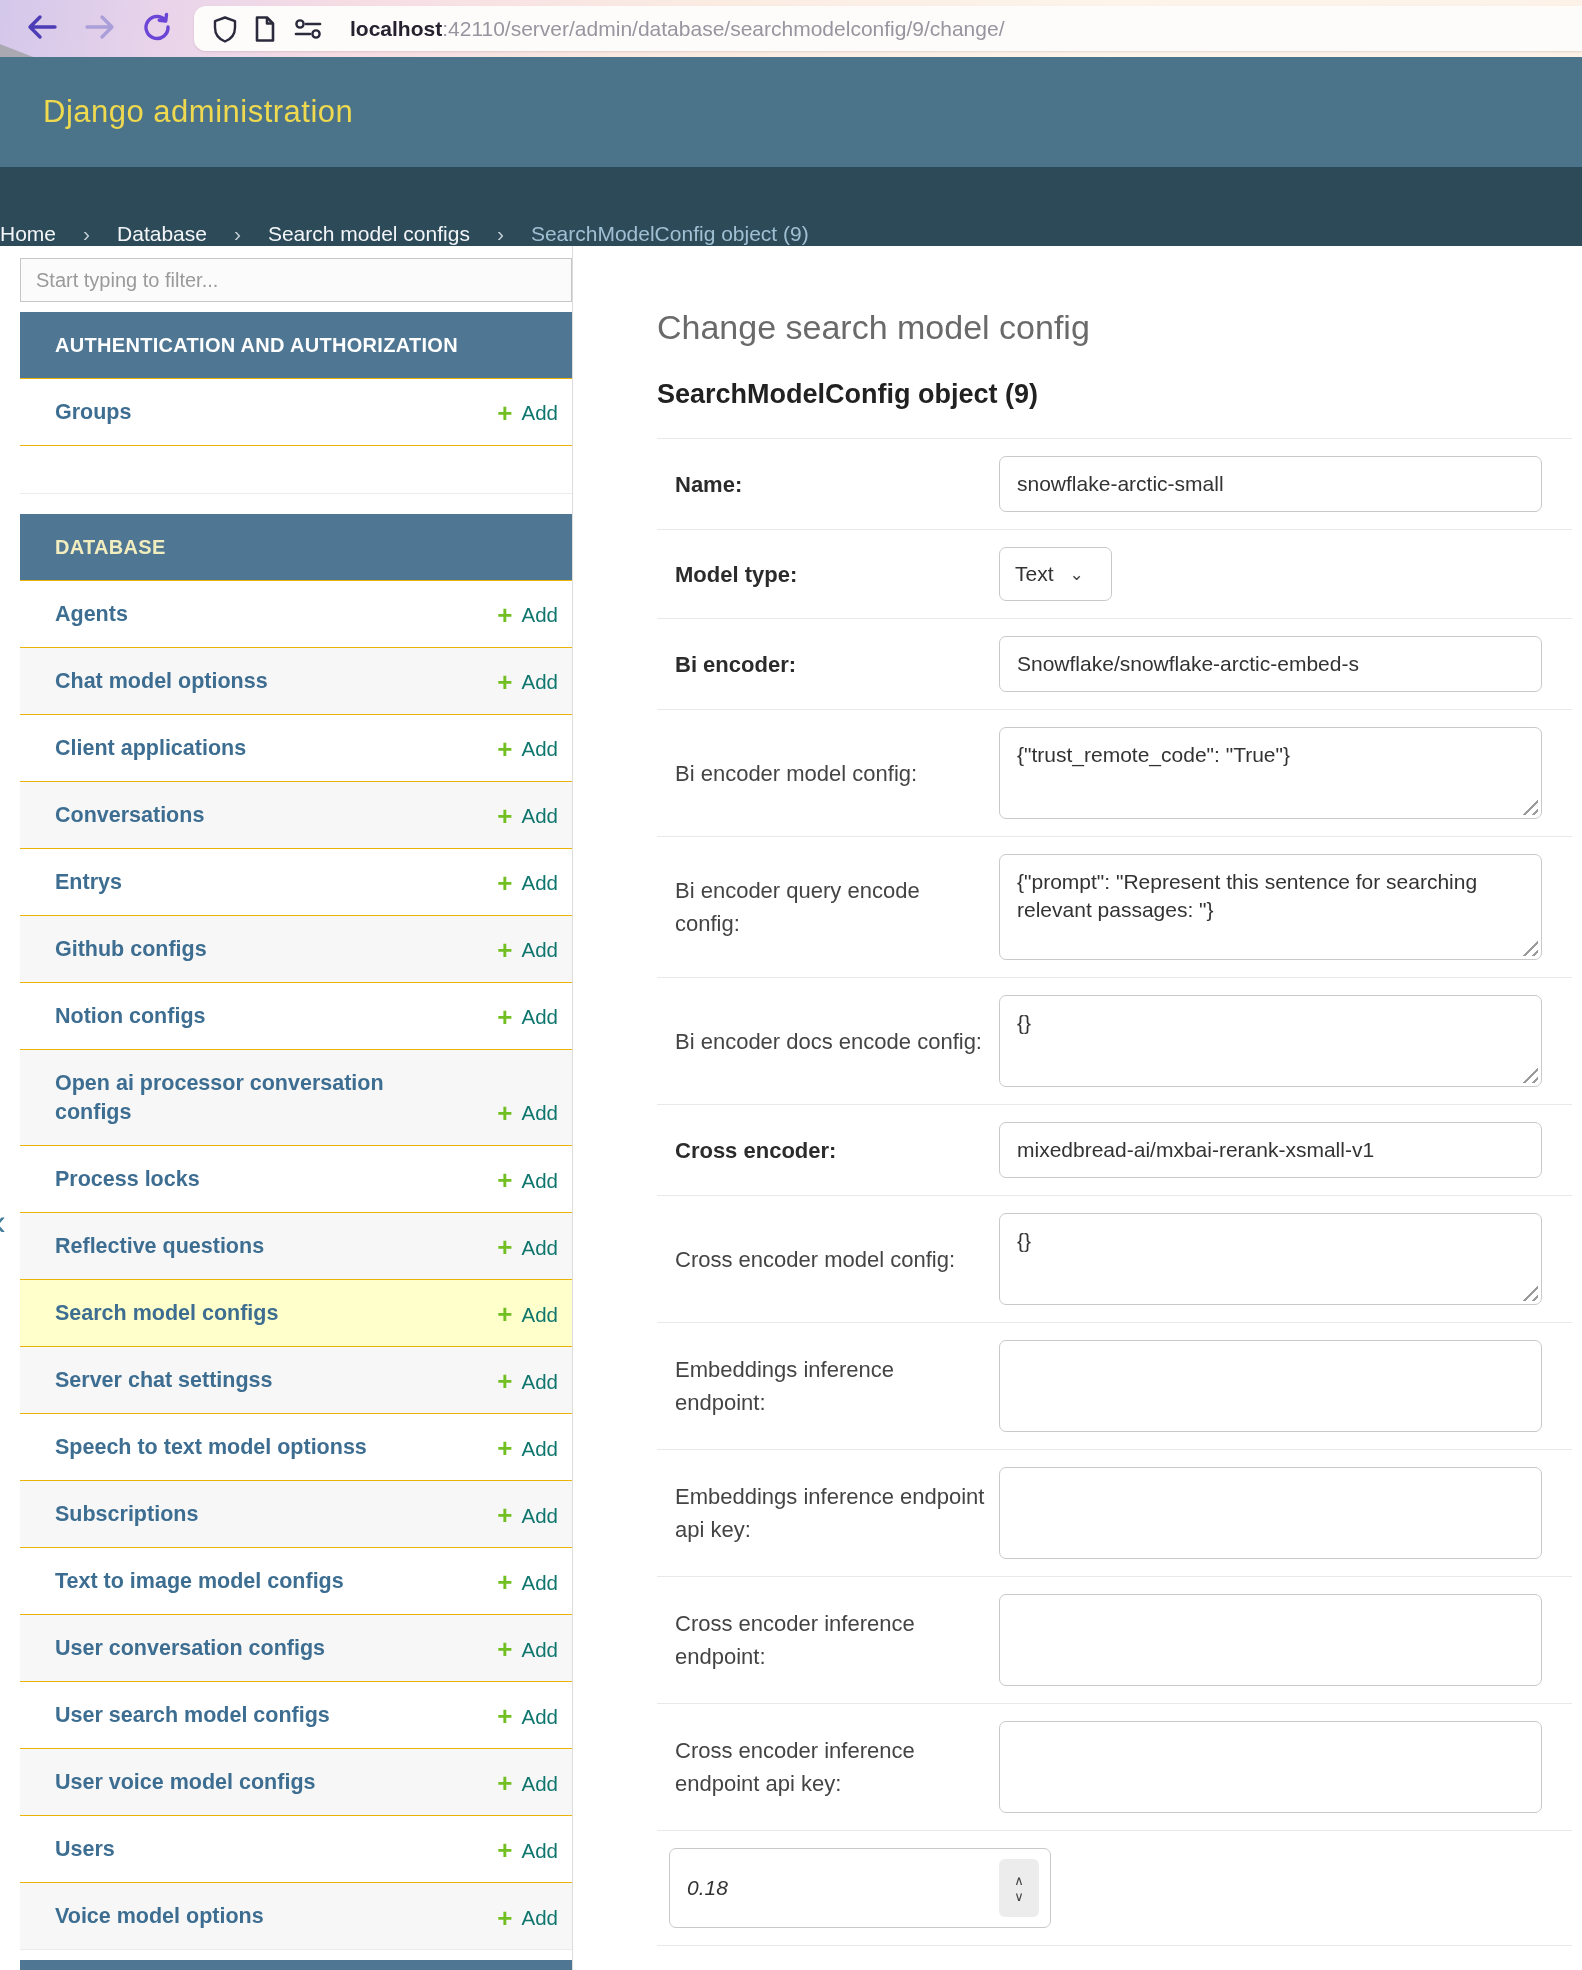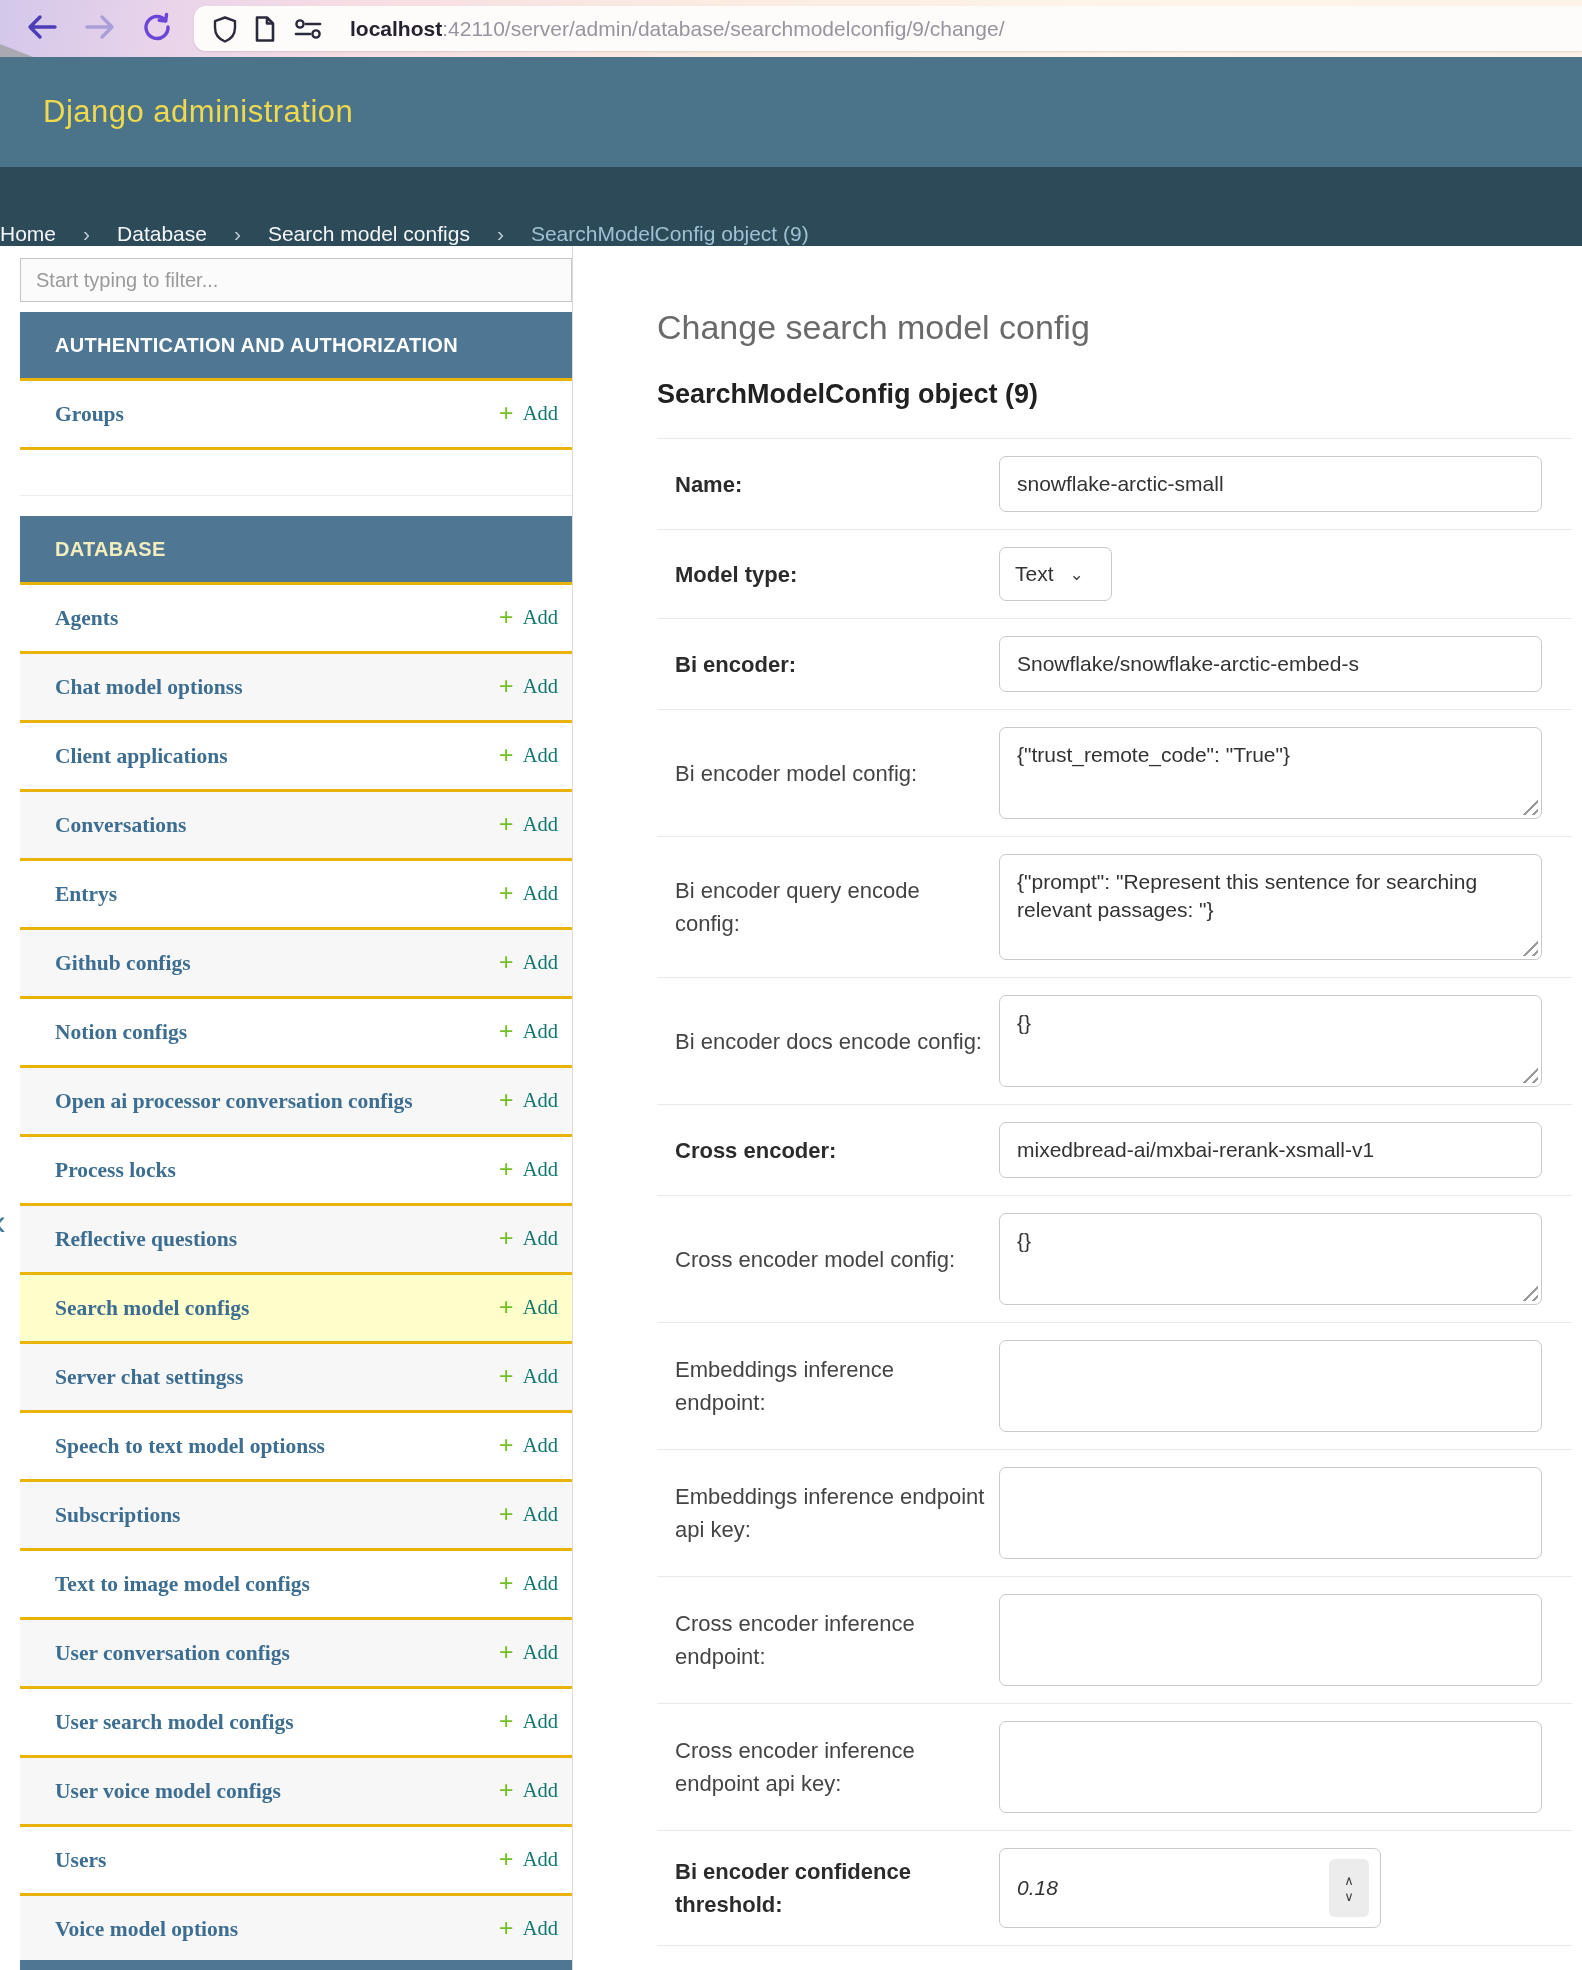--- a/index.html
+++ b/index.html
@@ -38,22 +38,22 @@
   
   .filter-input { width:100%; height:44px; margin-top:12px; border:1px solid #c6c6c6;
     background:#fbfbfb; font-size:20px; color:#555; padding:0 15px;
     font-family:"Liberation Sans","DejaVu Sans",sans-serif; }
   .filter-input::placeholder { color:#9a9a9a; }
   .module { margin-top:10px; border-bottom:1px solid #ececec; }
   .module + .module { margin-top:20px; }
   .caption { min-height:66px; background:#4f7794; color:#fff; font-size:20px; font-weight:700;
     letter-spacing:.3px; display:flex; align-items:center; padding-left:35px; }
   .caption.db { color:#f2edbe; }
-  .srow { min-height:66px; display:flex; align-items:flex-start; justify-content:space-between;
-    padding:19px 14px 18px 35px; border-top:3px solid #eab308; background:#fff;font-family:Liberation Serif, serif; }
+  .srow { min-height:66px; display:flex; align-items:flex-end; justify-content:space-between;
+    padding:19px 14px 18px 35px; border-top:1px solid #eab308; background:#fff; }
   .rows .srow:nth-child(even) { background:#f7f7f7; }
   .srow.selected { background:#ffffcc !important; }
   .srow.empty { min-height:48px; background:#fff !important; }
   .model-link { color:#3d6e91; font-size:21.5px; font-weight:700; text-decoration:none;
     line-height:1.35; max-width:360px; }
   .add-link { display:flex; align-items:center; gap:9px; text-decoration:none; line-height:1.35; }
   .plus-icon { color:#72bf24; font-size:26px; font-weight:700; line-height:20px; }
   .add-text { color:#0f766e; font-size:20.5px; }
   .side-toggle { position:absolute; left:-6px; top:956px; font-size:36px; color:#447e9b; cursor:pointer; }
   .caption-peek { position:absolute; bottom:0; left:20px; right:0; height:10px; background:#4f7794; }
@@ -462,21 +462,20 @@
         <div class="form-row">
           <div class="flabel">Cross encoder inference endpoint api key:</div>
           <div class="field">
 
             <div class="v v-url box show"></div>
 
           </div>
         </div>
 
         <div class="form-row">
-          <div class="flabel bold">Bi encoder confidence threshold:</div>
           <div class="field">
 
             <div class="v v-num box show">
               <span>0.18</span>
               <span class="spinner">
                 <span class="spin-glyph">∧</span>
                 <span class="spin-glyph">∨</span>
               </span>
             </div>
           </div>

